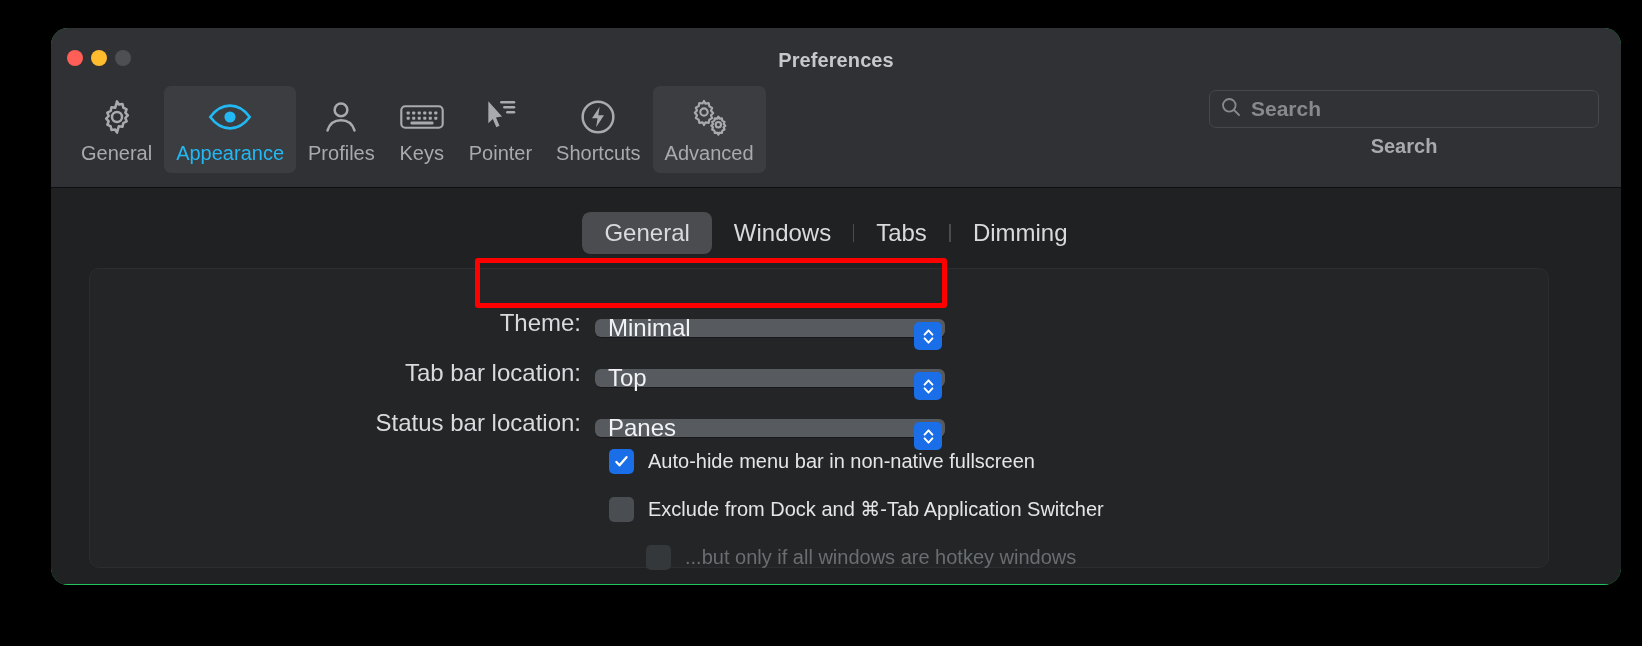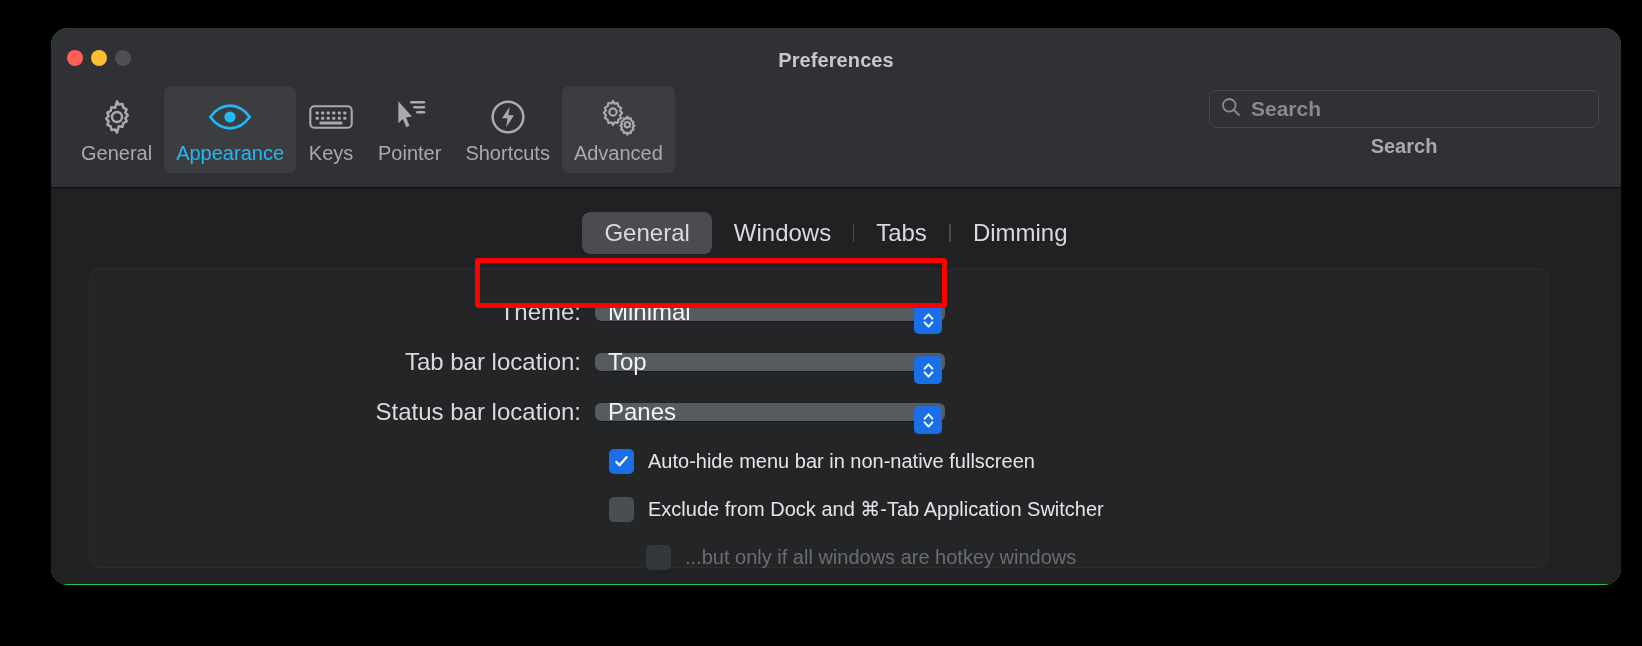--- a/index.html
+++ b/index.html
@@ -181,21 +181,21 @@
 
   .form {
     position: absolute;
     left: 0;
     top: 18px;
     width: 100%;
   }
 
   .row {
     display: flex;
-    align-items: center;
+    align-items: flex-end;
     height: 50px;
   }
   .row .lbl {
     width: 505px;
     text-align: right;
     padding-right: 14px;
     font-size: 24px;
     color: #d8dade;
   }
 
@@ -300,20 +300,29 @@
         <div class="tb-item selected">
           <span class="ticon">
             <svg width="46" height="40" viewBox="0 0 28 20" fill="none" stroke="#22b8f4" stroke-width="1.6">
               <path d="M2 10c3.4-4.6 7.4-6.9 12-6.9S22.6 5.4 26 10c-3.4 4.6-7.4 6.9-12 6.9S5.4 14.6 2 10z"></path>
               <circle cx="14" cy="10" r="3.4" fill="#22b8f4" stroke="none"></circle>
             </svg>
           </span>
           <span class="tlabel">Appearance</span>
         </div>
 
+        <div class="tb-item">
+          <span class="ticon">
+            <svg width="38" height="40" viewBox="0 0 24 24" fill="none" stroke="#a8aaad" stroke-width="1.6">
+              <circle cx="12" cy="7.5" r="4"></circle>
+              <path d="M3.5 20.5c1.3-4.3 4.6-6.4 8.5-6.4s7.2 2.1 8.5 6.4" stroke-linecap="round"></path>
+            </svg>
+          </span>
+          <span class="tlabel">Profiles</span>
+        </div>
 
         <div class="tb-item">
           <span class="ticon">
             <svg width="46" height="40" viewBox="0 0 30 20" fill="none" stroke="#a8aaad" stroke-width="1.4">
               <rect x="1.5" y="3" width="27" height="14" rx="2.6"></rect>
               <g fill="#a8aaad" stroke="none">
                 <rect x="5" y="6.4" width="2" height="2" rx="0.5"></rect>
                 <rect x="8.6" y="6.4" width="2" height="2" rx="0.5"></rect>
                 <rect x="12.2" y="6.4" width="2" height="2" rx="0.5"></rect>
                 <rect x="15.8" y="6.4" width="2" height="2" rx="0.5"></rect>

